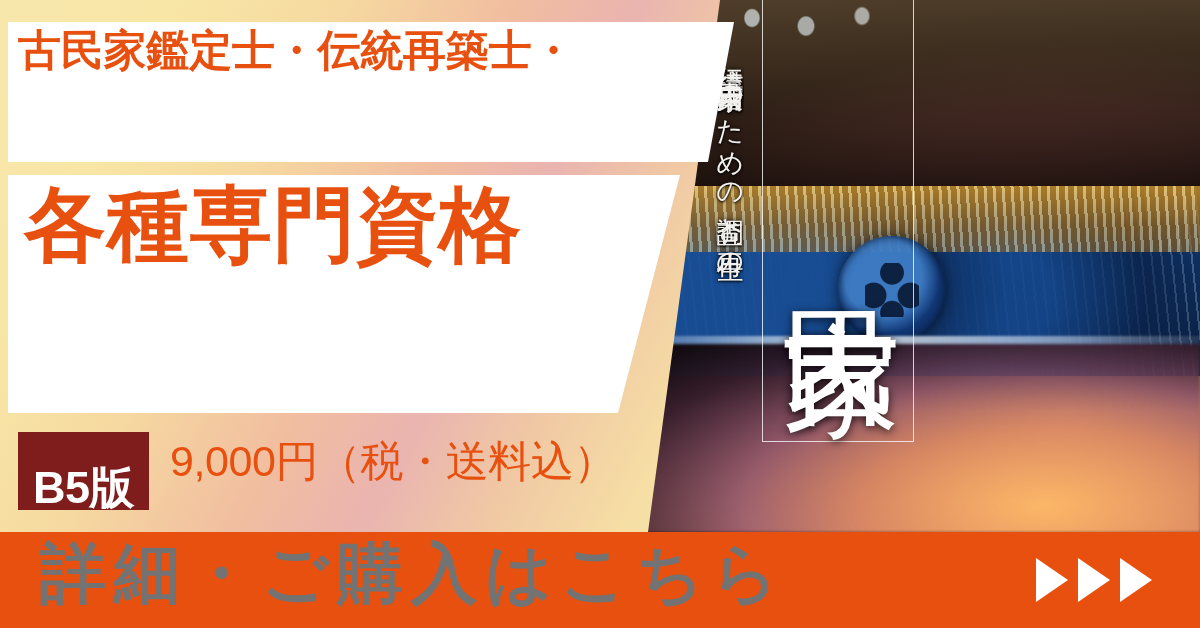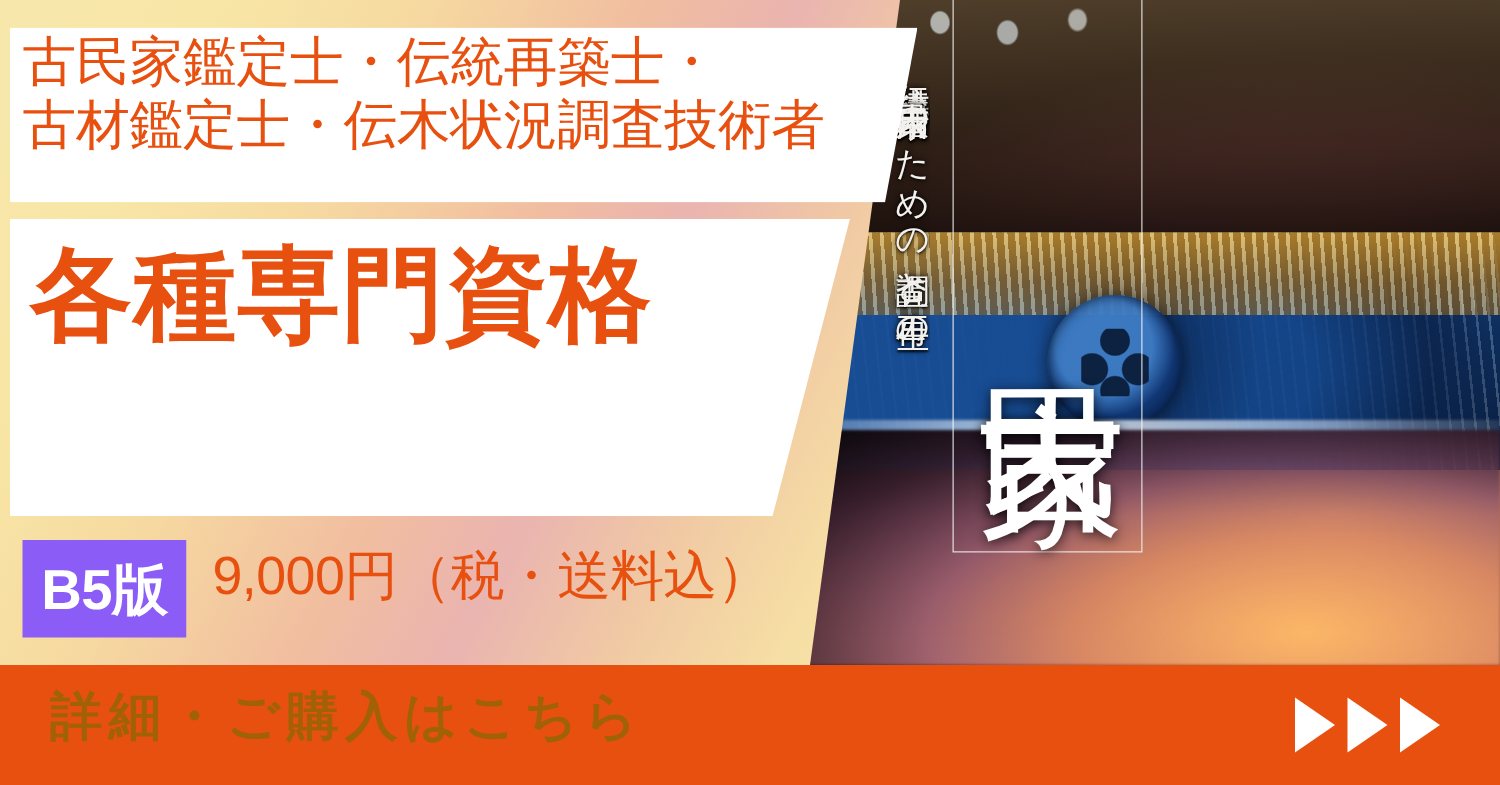--- a/index.html
+++ b/index.html
@@ -145,51 +145,51 @@
   .panel-top{
     position:absolute;left:8px;top:22px;width:726px;height:140px;
     background:#fff;
     clip-path:polygon(0 0, 726px 0, 700px 140px, 0 140px);
   }
   .panel-top-text{
     position:absolute;left:18px;top:25px;
     width:700px;
     color:#e8500f;
     font-size:43px;line-height:1.17;
-    font-weight:400;
+    font-weight:700;
     letter-spacing:-0.005em;
     white-space:nowrap;
   }
   .panel-top-text .l2{display:block;}
 
   
   .panel-main{
     position:absolute;left:8px;top:175px;width:672px;height:238px;
     background:#fff;
     clip-path:polygon(0 0, 672px 0, 610px 238px, 0 238px);
   }
   .head-1{
-    position:absolute;left:24px;top:196px;
+    position:absolute;left:24px;top:184px;
     color:#e8500f;
     font-size:82px;line-height:1;font-weight:700;
     letter-spacing:.012em;white-space:nowrap;
   }
   .head-2{
     position:absolute;left:166px;top:290px;
     color:#e8500f;
     font-size:82px;line-height:1;font-weight:700;
     letter-spacing:.012em;white-space:nowrap;
   }
 
   
   .badge-b5{
     position:absolute;left:18px;top:432px;
     width:131px;height:78px;
-    background:#8b5cf6;
-    display:flex;align-items:center;justify-content:center;
+    background:#7f1d1d;
+    display:flex;align-items:flex-end;justify-content:center;
   }
   .badge-b5 span{
     color:#fff;font-size:45px;font-weight:700;line-height:1;
     letter-spacing:-.01em;white-space:nowrap;
   }
   .price-text{
     position:absolute;left:170px;top:436px;
     color:#e8500f;
     font-size:43px;line-height:1.2;font-weight:400;
     letter-spacing:-.01em;white-space:nowrap;
@@ -197,21 +197,21 @@
 
   
   .cta-bar{
     position:absolute;left:0;top:532px;width:1200px;height:96px;
     background:#e8500f;
     display:flex;align-items:center;
   }
   .cta-text{
     position:absolute;left:40px;top:532px;height:81px;
     display:flex;align-items:center;
-    color:#a16207;font-size:42px;font-weight:700;
+    color:#737373;font-size:66px;font-weight:700;
     letter-spacing:.12em;line-height:1;white-space:nowrap;
   }
   .cta-arrows{
     position:absolute;left:1036px;top:532px;height:96px;
     display:flex;align-items:center;gap:10px;
   }
   .arrow{
     width:0;height:0;
     border-top:22px solid transparent;
     border-bottom:22px solid transparent;
@@ -238,21 +238,20 @@
   <div class="cover-subtitle">伝統構法 古民家活用のための調査と再生の</div>
 
   <div class="cover-title-box"></div>
   <div class="cover-title">古民家</div>
 
   <div class="left-bg"></div>
 
   <div class="panel-top"></div>
   <div class="panel-top-text">
     <span>古民家鑑定士・伝統再築士・</span>
-    <span class="l2">古材鑑定士・伝木状況調査技術者</span>
   </div>
 
   <div class="panel-main"></div>
   <div class="head-1">各種専門資格</div>
 
   <div class="badge-b5">
     <span>B5版</span>
   </div>
   <div class="price-text">9,000円（税・送料込）</div>
 

